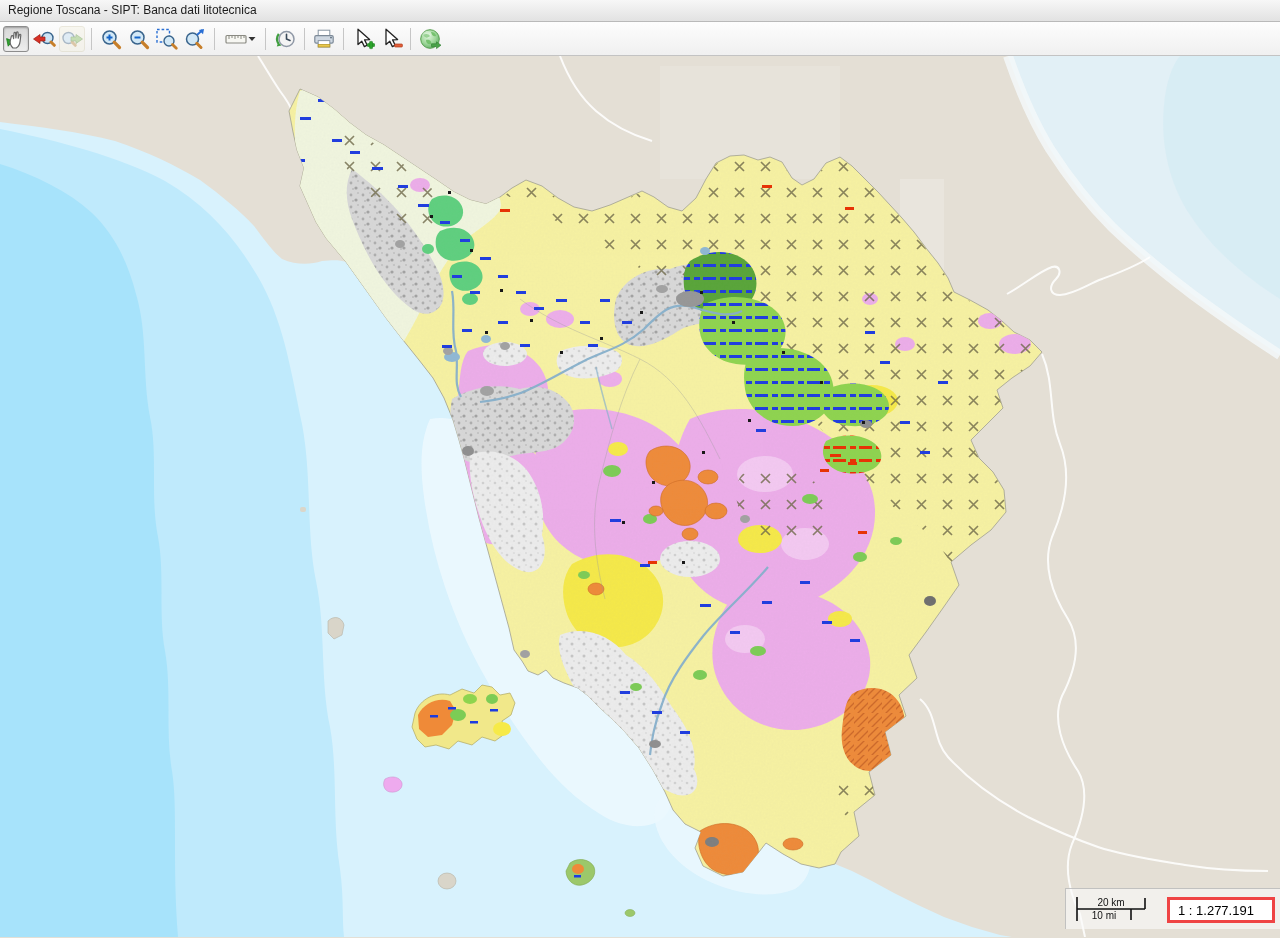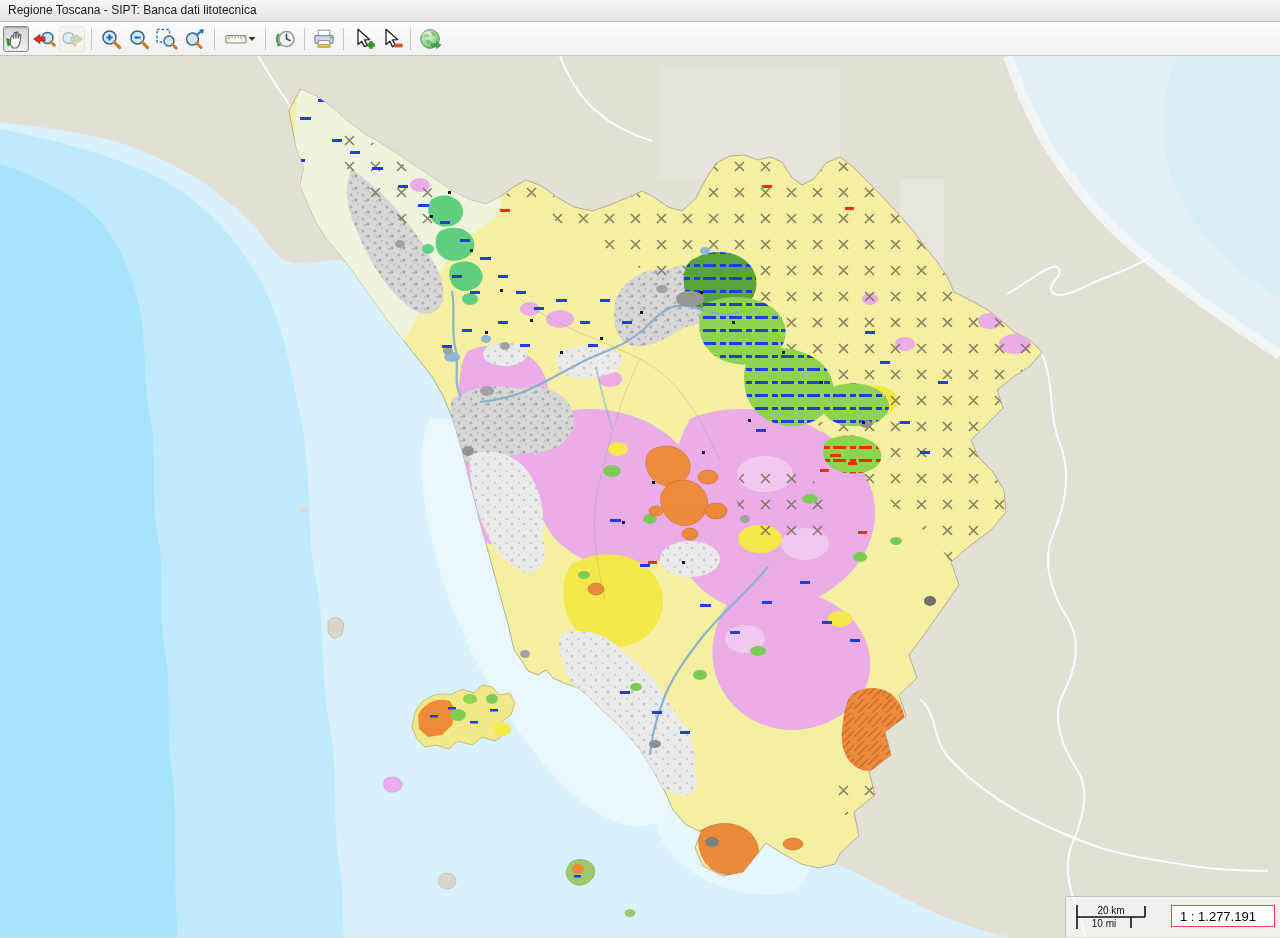--- a/index.html
+++ b/index.html
@@ -12,26 +12,26 @@
   .tb-btn{width:26px;height:26px;display:flex;align-items:center;justify-content:center;
     background:transparent;border:1px solid transparent;border-radius:3px;padding:0;cursor:pointer;}
   .tb-btn svg{display:block;}
   .tb-btn.active{border-color:#8d8d8d;background:linear-gradient(#d7d7d7,#eeeeee);
     box-shadow:inset 0 1px 2px rgba(0,0,0,.28);}
   .tb-btn.disabled{opacity:.55;background:#f4f2e6;border-color:#ddd8c3;}
   .tb-btn.wide{width:38px;gap:1px;}
   .tb-sep{width:1px;height:22px;background:#c6c6c6;margin:0 4px;flex:0 0 1px;}
   .map-area{position:relative;width:1280px;height:881px;background:#e4dfd5;}
   .map-area > svg{display:block;}
-  .scale-panel{position:absolute;right:0;bottom:0;width:214px;height:40px;
+  .scale-panel{position:absolute;right:0;bottom:8px;width:214px;height:40px;
     background:rgba(250,250,250,.62);border-top:1px solid rgba(185,185,185,.85);
     border-left:1px solid rgba(185,185,185,.85);margin-left:29px;}
   .scalebar{position:absolute;left:7px;top:5px;}
   .scale-box{position:absolute;right:5px;top:8px;width:94px;height:20px;background:#fff;
-    border:1px solid #ef4444;font-size:13px;color:#000;display:flex;align-items:center;
+    border:3px solid #ef4444;font-size:13px;color:#000;display:flex;align-items:center;
     padding-left:8px;box-sizing:content-box;}
   .sb-text{font-size:10px;fill:#111;}
 </style>
 </head>
 <body>
 
 <div class="titlebar">Regione Toscana - SIPT: Banca dati litotecnica</div>
 
 <div class="toolbar">
 

